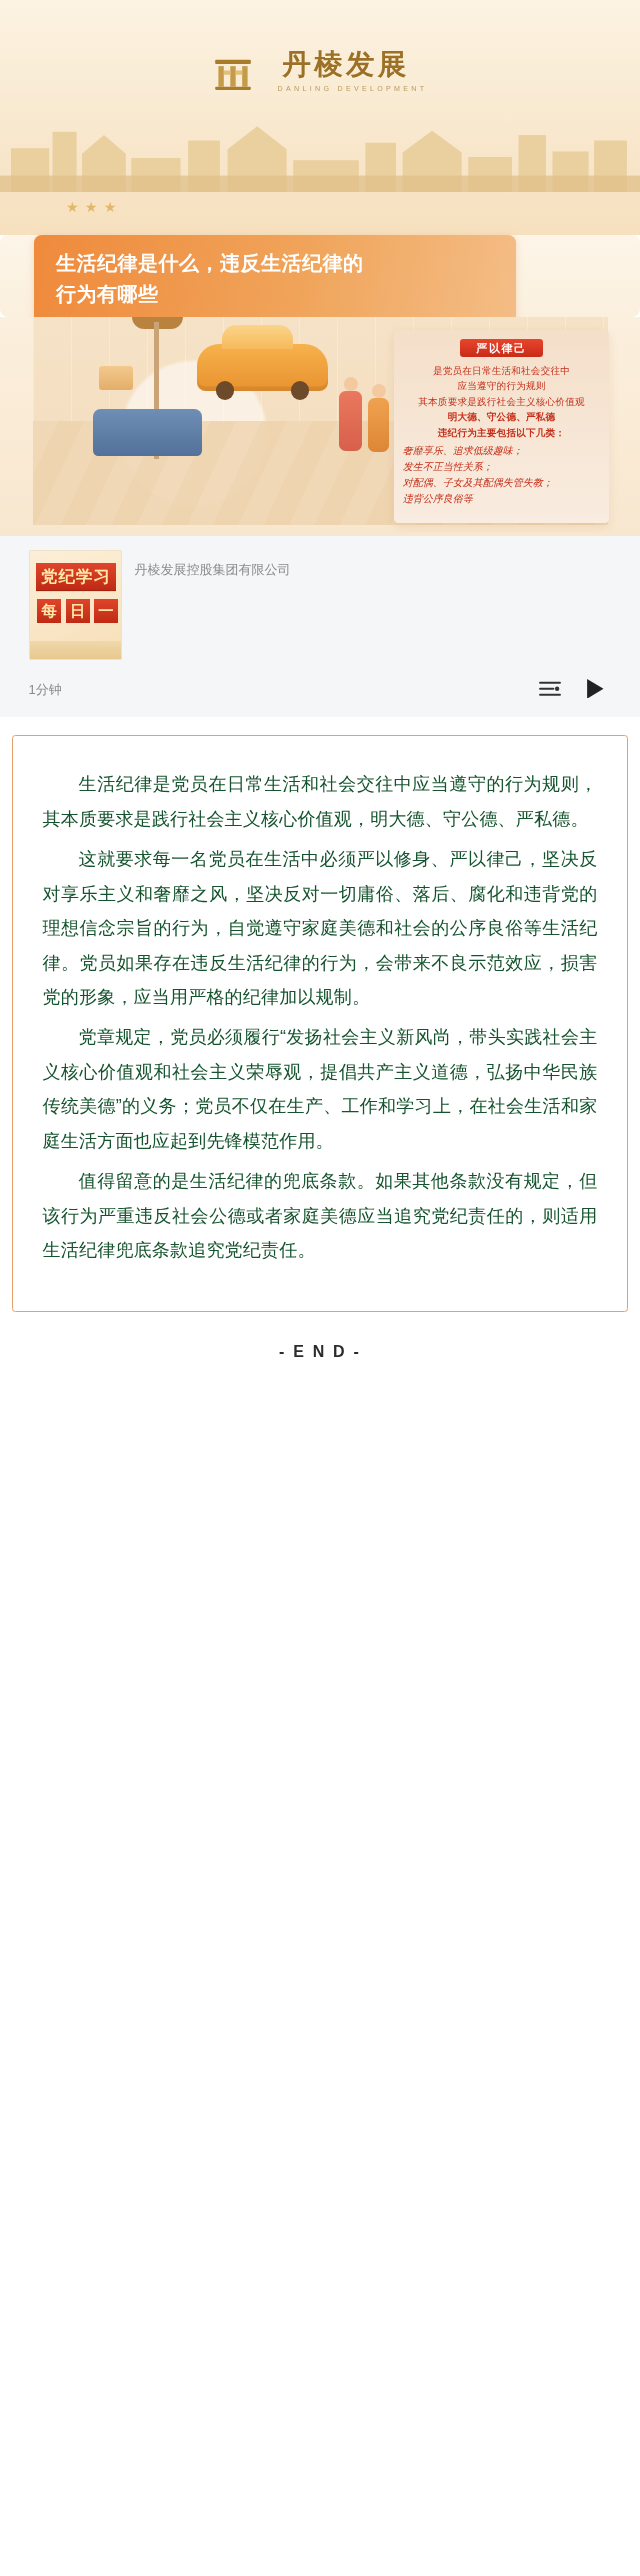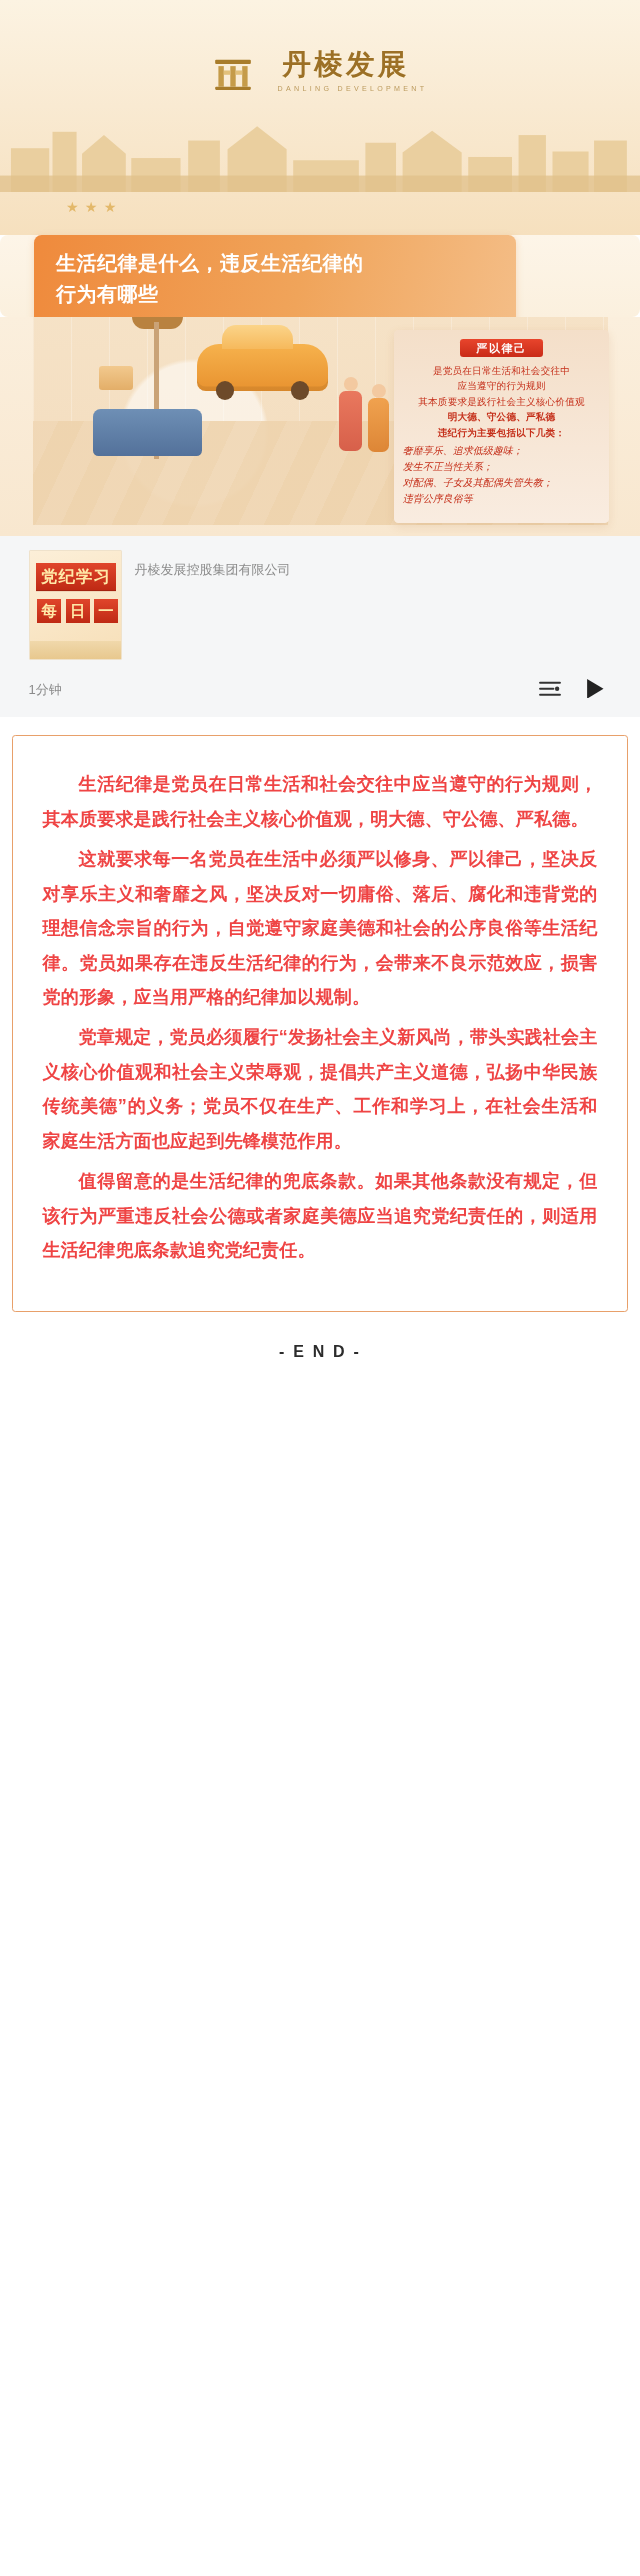--- a/index.html
+++ b/index.html
@@ -235,26 +235,25 @@
     margin: 18.6px 12px 0 12px;
     width: 616px;
     border: 1.1px solid #e8a06a;
     border-radius: 3.3px;
     background: #ffffff;
     padding: 31px 29.6px 38px 29.6px;
   }
   .article p {
     font-size: 18px;
     line-height: 1.92;
-    color: #ef4444;
+    color: #14532d;
     text-align: justify;
     text-indent: 36px;
     margin-bottom: 5.5px;
     letter-spacing: 0.2px;
-    font-weight: bold;
   }
   .end {
     width: 640px;
     text-align: center;
     font-size: 16px;
     color: #2b2b2b;
     letter-spacing: 2.2px;
     padding: 31px 0 22px 0;
     font-weight: bold;
   }

